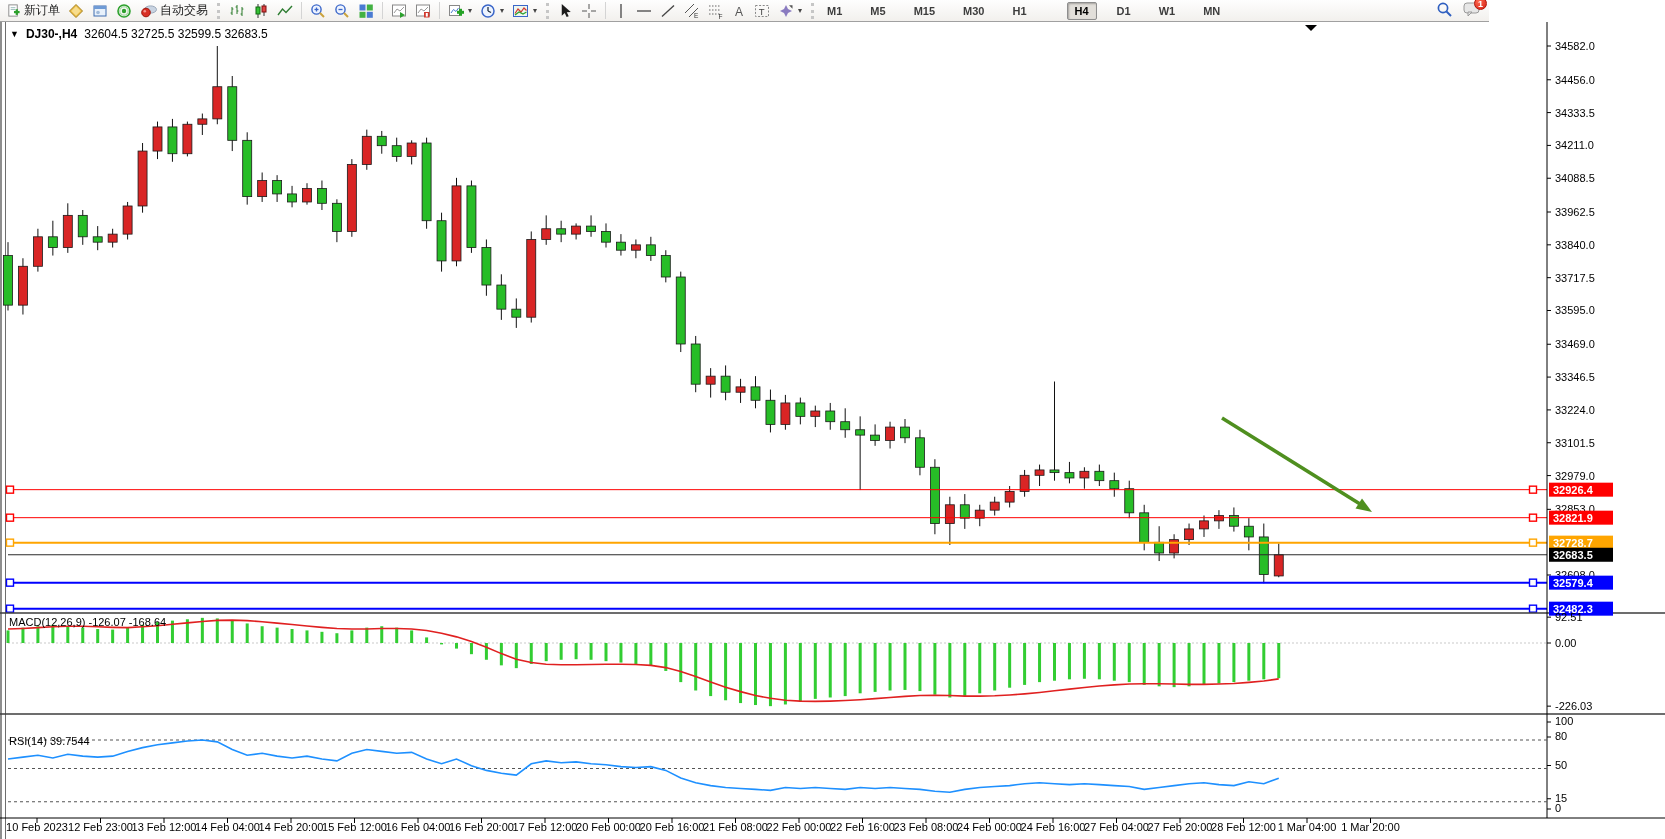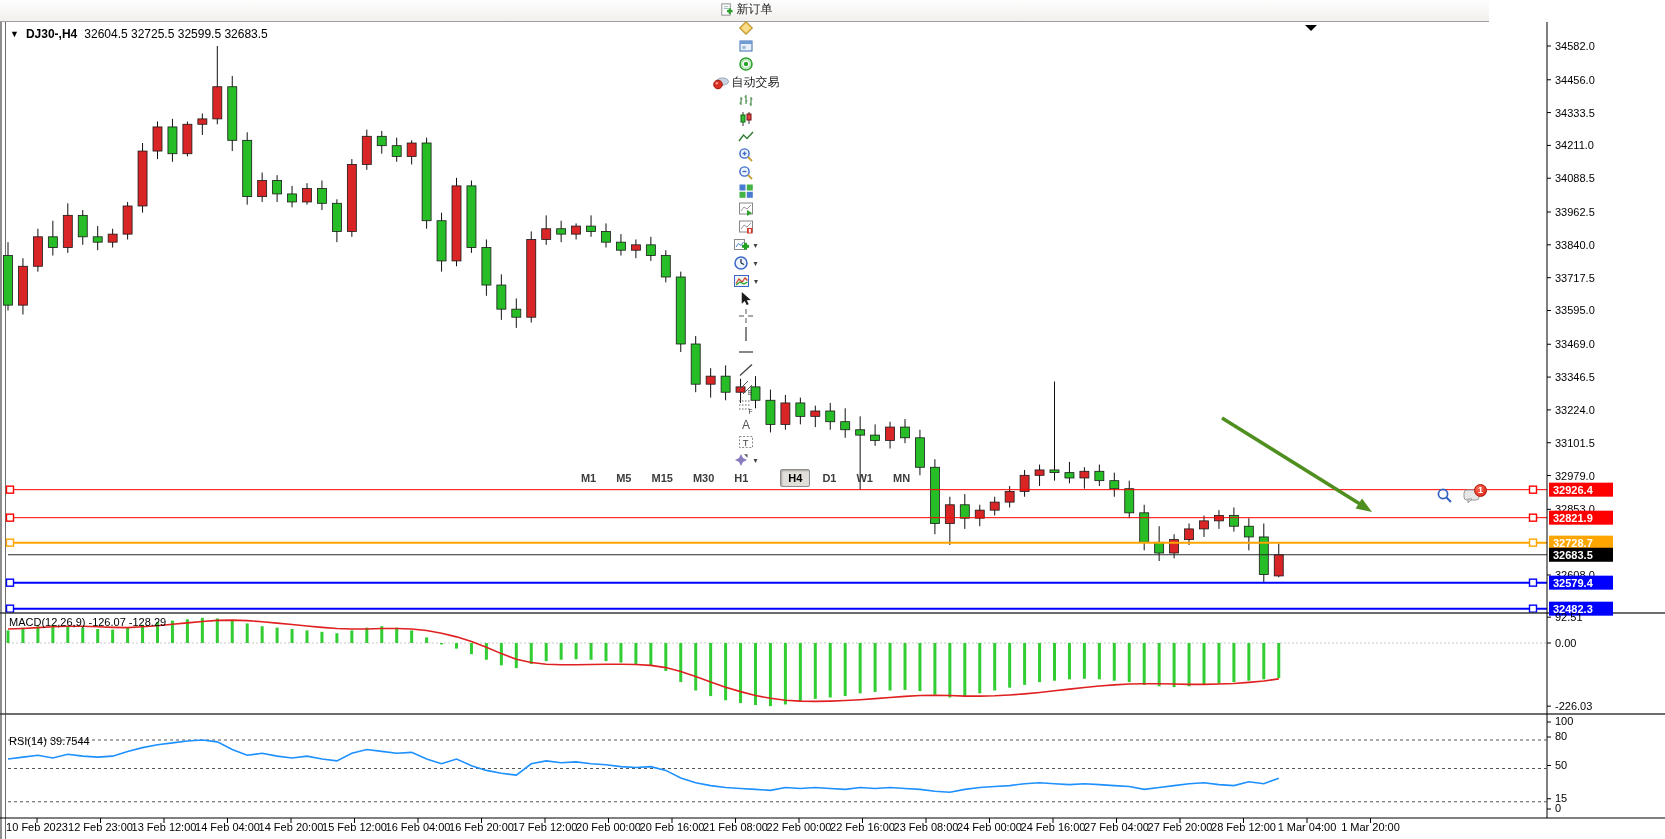--- a/index.html
+++ b/index.html
@@ -1,21 +1,21 @@
 <!DOCTYPE html>
 <html><head>
 <meta charset="utf-8">
 <style>
   html,body{margin:0;padding:0;background:#fff;width:1665px;height:839px;overflow:hidden;
     font-family:"Liberation Sans",sans-serif;-webkit-font-smoothing:antialiased;}
   .app{position:relative;width:1665px;height:839px;background:#fff;}
   
   .toolbar{position:absolute;top:0;left:0;width:1489px;height:22px;z-index:10;
     background:linear-gradient(#fefefe,#f2f0ed);border-bottom:1px solid #a0a0a0;
-    display:flex;align-items:center;font-size:12px;color:#1c1c1c;box-sizing:border-box;padding-left:2px;flex-direction:column;}
+    display:flex;align-items:center;font-size:12px;color:#1c1c1c;box-sizing:border-box;padding-left:2px;}
   .tb{height:20px;min-width:20px;display:flex;align-items:center;justify-content:center;gap:3px;
     padding:0 3px;border:1px solid transparent;border-radius:2px;box-sizing:border-box;cursor:default;}
   .tb svg{display:block}
   .tb .cap{font-size:12px;color:#1c1c1c;white-space:nowrap;}
   .caret{font-size:8px;color:#444;margin-left:1px;}
   .grip{width:0;height:16px;border-left:3px dotted #c6c6c6;margin:0 5px;}
   .sep{width:1px;height:17px;background:#d4d4d4;margin:0 4px;}
   .tf{font-size:11px;font-weight:700;color:#3d3d3d;padding:2px 7px;border:1px solid transparent;border-radius:2px;}
   .tf.active{background:#e2dfda;border:1px solid #8e8e8e;box-shadow:inset 1px 1px 2px rgba(0,0,0,.28);color:#000;margin-left:20px;}
   .right-icons{margin-left:auto;display:flex;align-items:center;gap:10px;padding-right:8px;}
@@ -289,21 +289,21 @@
         <svg width="16" height="16" viewBox="0 0 16 16">
             <polygon points="8,2 10,6 14,8 10,10 8,14 6,10 2,8 6,6" fill="#8a7bc0"></polygon>
             <polygon points="11,2.2 14.5,2.2 14.5,5.7" fill="#555"></polygon>
           </svg>
       </span>
       <span class="caret">▾</span>
     </div>
 
     <div class="grip"></div>
 
-    <div id="tf-group" style="display:flex;align-items:flex-start;gap:4px;">
+    <div id="tf-group" style="display:flex;align-items:flex-start;gap:12px;">
         <div class="tf">M1</div>
         <div class="tf">M5</div>
         <div class="tf">M15</div>
         <div class="tf">M30</div>
         <div class="tf">H1</div>
         <div class="tf active">H4</div>
         <div class="tf">D1</div>
         <div class="tf">W1</div>
         <div class="tf">MN</div>
       </div>
@@ -323,21 +323,21 @@
         <span class="badge">1</span>
       </span>
     </div>
   </div>
 
   <div class="chart-title">
     <span class="tri">▼</span>
     <span>DJ30-,H4</span>
     <span style="font-weight:400;">32604.5 32725.5 32599.5 32683.5</span>
   </div>
-  <div class="panel-label" id="macd-label">MACD(12,26,9) -126.07 -128.29</div>
+  <div class="panel-label" id="macd-label">MACD(12,26,9) -126.07 -168.64</div>
   <div class="panel-label" id="rsi-label">RSI(14) 39.7544</div>
 
   <svg id="chart-svg" width="1665" height="839">
       <rect x="0" y="22" width="1665" height="817" fill="#ffffff"></rect>
       <rect x="0" y="22" width="2" height="817" fill="#8f8f8f"></rect>
       <line x1="5.5" y1="22" x2="5.5" y2="839" stroke="#6e6e6e" stroke-width="1"></line>
       <g>
         <line x1="8" y1="242.16250401972346" x2="8" y2="310.4978025511845" stroke="#111111" stroke-width="1"></line>
         <rect x="3.5" y="255.5615821631472" width="9" height="49.5765891306678" fill="#27bd27" stroke="#1a1a1a" stroke-width="0.8"></rect>
         <line x1="22.95" y1="258.2413977918319" x2="22.95" y2="314.5175259942116" stroke="#111111" stroke-width="1"></line>

